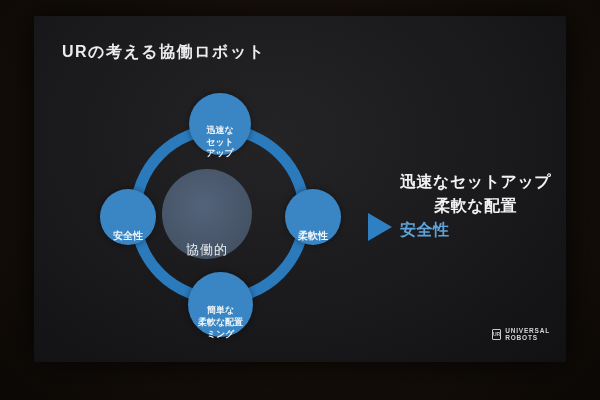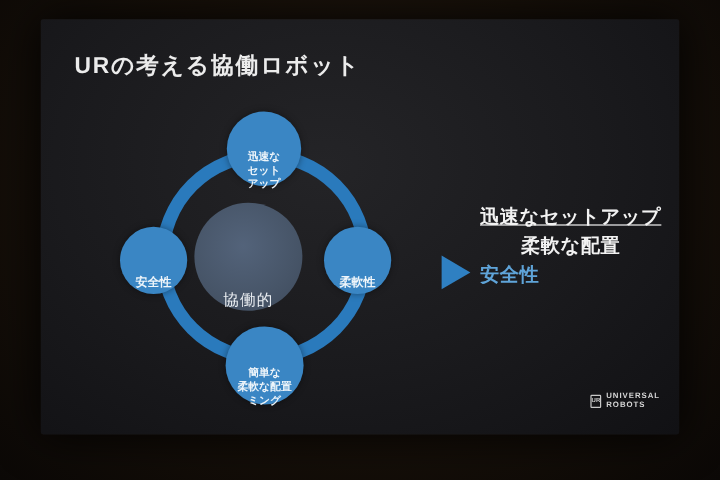--- a/index.html
+++ b/index.html
@@ -9,35 +9,35 @@
     font-family:"Liberation Sans","DejaVu Sans",sans-serif;
   }
   .slide{
     position:absolute;left:34px;top:16px;width:532px;height:346px;
     background:radial-gradient(ellipse at 45% 35%, #242427 0%, #1a1a1d 55%, #111114 100%);
     box-shadow:0 0 36px rgba(0,0,0,0.9);
     border-radius:2px;
   }
   .slide-title{
     position:absolute;left:28px;top:26px;
-    font-size:19px;font-weight:bold;color:#ececec;letter-spacing:1.5px;
+    font-size:16px;font-weight:bold;color:#ececec;letter-spacing:1.5px;
   }
   .ring{
     position:absolute;left:96px;top:108px;width:180px;height:180px;
     border:11px solid #2a7abc;border-radius:50%;box-sizing:border-box;
   }
   .node{
     position:absolute;border-radius:50%;background:#3a86c4;
     display:flex;align-items:center;justify-content:center;text-align:center;
     color:#eef5fa;font-weight:bold;
     box-shadow:0 0 6px rgba(0,0,0,0.4);
   }
   .node-label{white-space:pre-line;font-size:9px;line-height:1.3;margin-top:37px;}
   .node.top{left:155px;top:77px;width:62px;height:62px;}
-  .node.right{left:236px;top:173px;width:56px;height:56px;}
+  .node.right{left:251px;top:173px;width:56px;height:56px;}
   .node.bottom{left:154px;top:256px;width:65px;height:65px;}
   .node.left{left:66px;top:173px;width:56px;height:56px;}
   .node.left .node-label,.node.right .node-label{font-size:10px;}
   .center-circle{
     position:absolute;left:128px;top:153px;width:90px;height:90px;border-radius:50%;
     background:radial-gradient(circle at 45% 40%, #53637a 0%, #475568 60%, #3e4a5b 100%);
     display:flex;align-items:flex-end;justify-content:center;
     color:#e9edf1;font-weight:normal;font-size:13px;letter-spacing:1px;
   }
   .arrow{
@@ -87,21 +87,21 @@
       </div>
 
       <div class="center-circle">
         <span>協働的</span>
       </div>
     </div>
 
     <div class="arrow"></div>
 
     <div class="bullets">
-      <div class="bullet" style="color: rgb(242, 242, 242); text-decoration: underline;">迅速なセットアップ</div>
+      <div class="bullet" style="color: rgb(242, 242, 242);">迅速なセットアップ</div>
       <div class="bullet" style="color: rgb(242, 242, 242); text-align: center;">柔軟な配置</div>
       <div class="bullet" style="color: rgb(95, 164, 217);">安全性</div>
     </div>
 
     <div class="footer-logo">
       <span class="logo-mark">UR</span>
       <span class="logo-text">UNIVERSAL ROBOTS</span>
     </div>
 
   </div>

